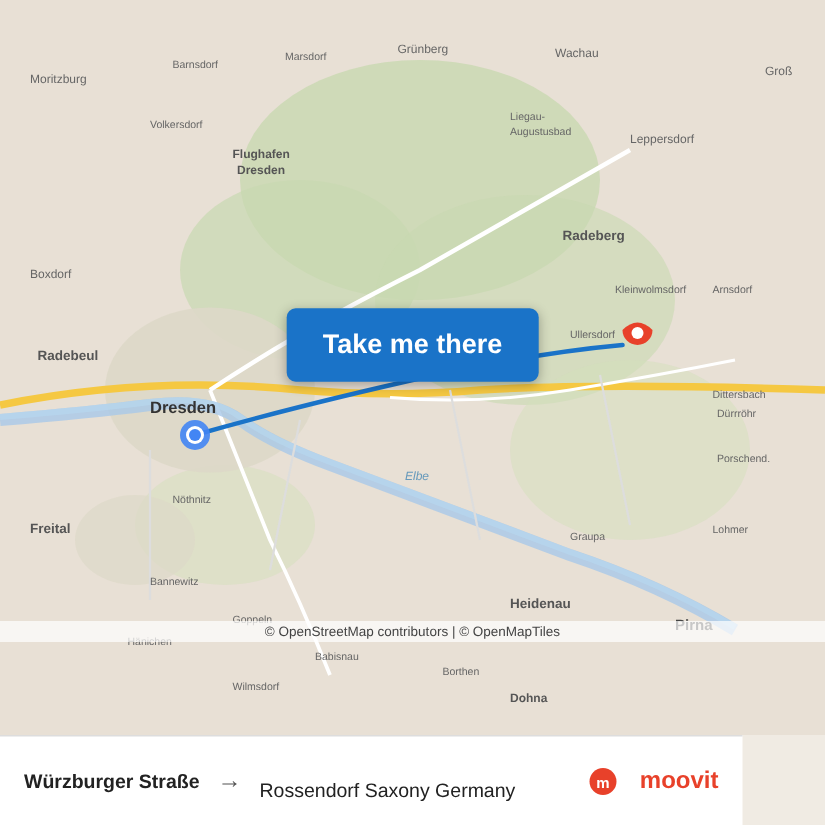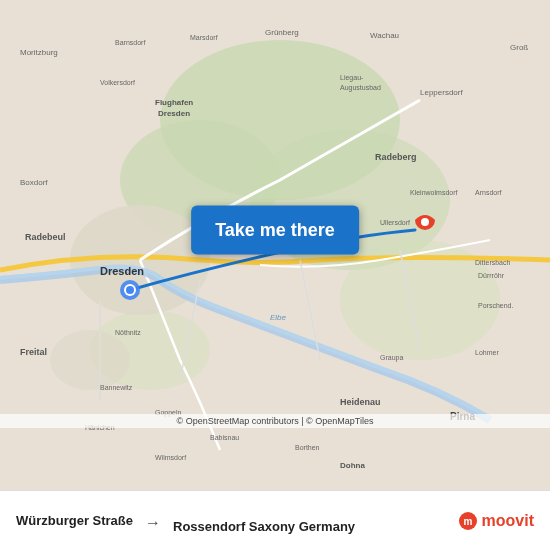--- a/index.html
+++ b/index.html
@@ -42,21 +42,21 @@
       padding: 14px 24px;
       font-size: 18px;
       font-weight: bold;
       cursor: pointer;
       white-space: nowrap;
       box-shadow: 0 2px 8px rgba(0,0,0,0.3);
     }
 
     
     #bottom-bar {
-      width: 550px;
+      width: 495px;
       height: 60px;
       background: white;
       display: flex;
       align-items: center;
       justify-content: flex-end;
       padding: 0 16px;
       border-top: 1px solid #ddd;
     }
 
     #origin-label {
@@ -66,36 +66,37 @@
     }
 
     #arrow-icon {
       color: #555;
       font-size: 16px;
       margin: 0 12px;
     }
 
     #dest-label {
       font-size: 13px;
-      font-weight: bold;
+      font-weight: normal;
       color: #222;
       margin-top: 12px;
     }
 
     #moovit-logo {
       display: flex;
       align-items: center;
       gap: 4px;
       margin-left: auto;
     }
 
     #moovit-text {
       font-size: 16px;
       font-weight: bold;
       color: #e8412a;
+      margin-left: 11px;
     }
 
     #attribution {
       position: absolute;
       bottom: 62px;
       left: 0;
       right: 0;
       text-align: center;
       font-size: 9px;
       color: #444;

